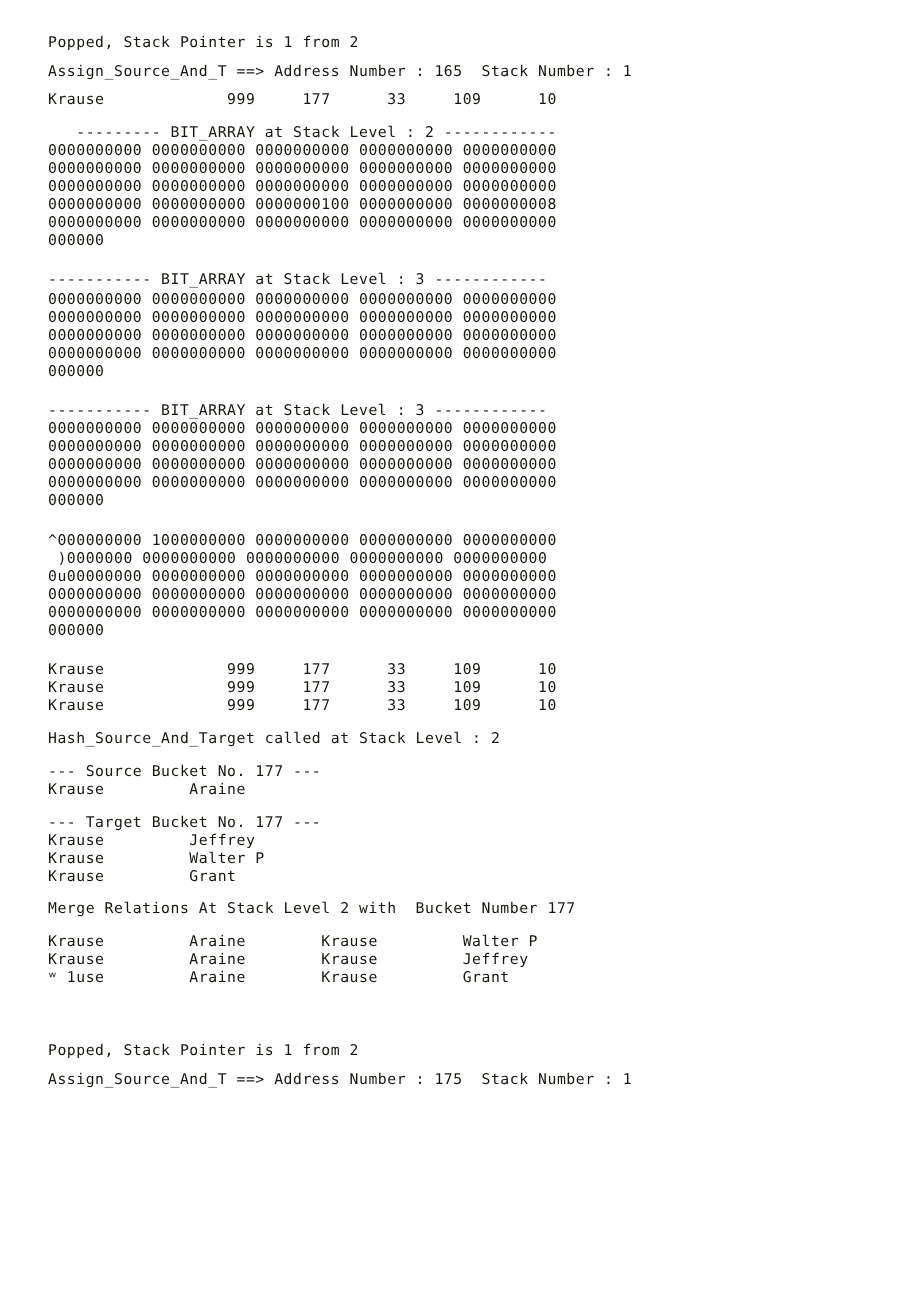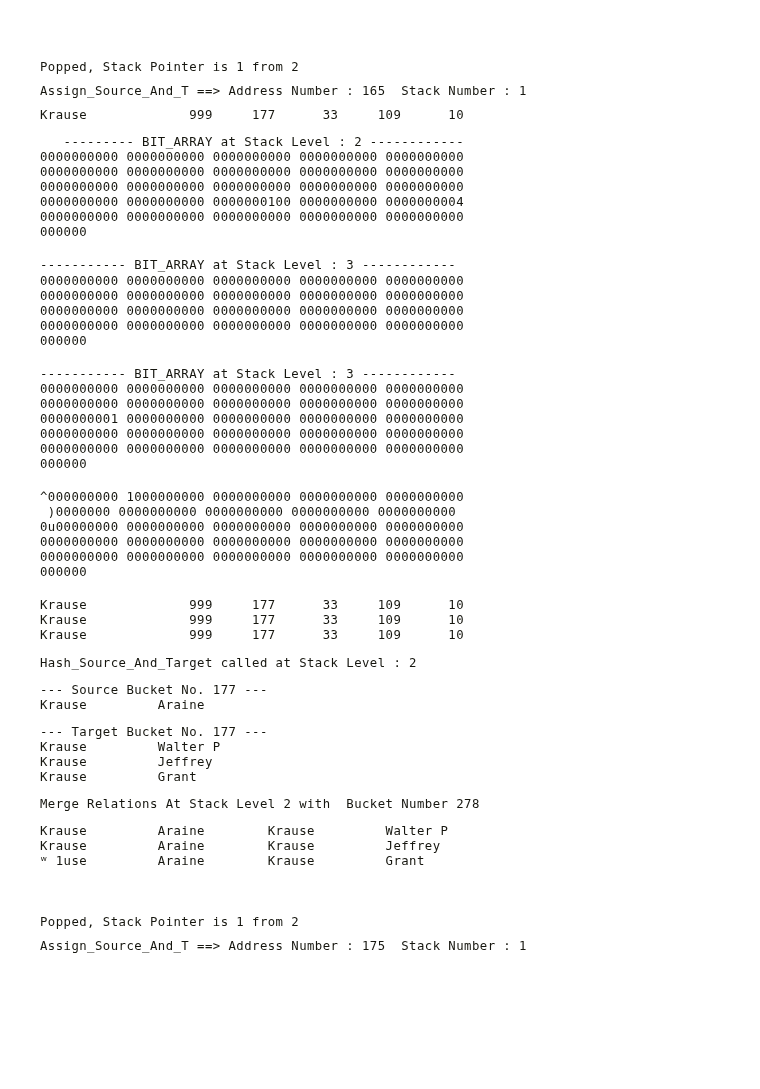--- a/index.html
+++ b/index.html
@@ -13,21 +13,20 @@
     font-family: "DejaVu Sans Mono", "Liberation Mono", monospace;
     color: #141414;
     overflow: hidden;
   }
   #page {
     position: relative;
     width: 760px;
     height: 923px;
     box-sizing: border-box;
     padding: 28px 0 0 40px;
-    margin-top: 32px;
   }
   .line {
     font-family: "DejaVu Sans Mono", "Liberation Mono", monospace;
     font-size: 12.3px;
     line-height: 15.05px;
     letter-spacing: 0.45px;
     white-space: pre;
     color: #16160f;
   }
   .line.bits {
@@ -56,41 +55,40 @@
   <div>
     <div class="line">Krause             999     177      33     109      10</div>
   </div>
   <div class="gapB"></div>
 
   <div>
     <div class="line">   --------- BIT_ARRAY at Stack Level : 2 ------------</div>
     <div class="line bits">0000000000 0000000000 0000000000 0000000000 0000000000</div>
     <div class="line bits">0000000000 0000000000 0000000000 0000000000 0000000000</div>
     <div class="line bits">0000000000 0000000000 0000000000 0000000000 0000000000</div>
-    <div class="line bits">0000000000 0000000000 0000000100 0000000000 0000000004</div>
+    <div class="line bits">0000000000 0000000000 0000000100 0000000000 0000000008</div>
     <div class="line bits">0000000000 0000000000 0000000000 0000000000 0000000000</div>
     <div class="line bits">000000</div>
   </div>
   <div class="gapC"></div>
 
   <div>
     <div class="line">----------- BIT_ARRAY at Stack Level : 3 ------------</div>
     <div class="line bits">0000000000 0000000000 0000000000 0000000000 0000000000</div>
     <div class="line bits">0000000000 0000000000 0000000000 0000000000 0000000000</div>
     <div class="line bits">0000000000 0000000000 0000000000 0000000000 0000000000</div>
     <div class="line bits">0000000000 0000000000 0000000000 0000000000 0000000000</div>
     <div class="line bits">000000</div>
   </div>
   <div class="gapC"></div>
 
   <div>
     <div class="line">----------- BIT_ARRAY at Stack Level : 3 ------------</div>
     <div class="line bits">0000000000 0000000000 0000000000 0000000000 0000000000</div>
     <div class="line bits">0000000000 0000000000 0000000000 0000000000 0000000000</div>
-    <div class="line bits">0000000001 0000000000 0000000000 0000000000 0000000000</div>
     <div class="line bits">0000000000 0000000000 0000000000 0000000000 0000000000</div>
     <div class="line bits">0000000000 0000000000 0000000000 0000000000 0000000000</div>
     <div class="line bits">000000</div>
   </div>
   <div class="gapC"></div>
 
   <div>
     <div class="line bits">^000000000 1000000000 0000000000 0000000000 0000000000</div>
     <div class="line bits"> )0000000 0000000000 0000000000 0000000000 0000000000</div>
     <div class="line bits">0u00000000 0000000000 0000000000 0000000000 0000000000</div>
@@ -113,28 +111,28 @@
   <div class="gapB"></div>
 
   <div>
     <div class="line">--- Source Bucket No. 177 ---</div>
     <div class="line">Krause         Araine</div>
   </div>
   <div class="gapB"></div>
 
   <div>
     <div class="line">--- Target Bucket No. 177 ---</div>
+    <div class="line">Krause         Jeffrey</div>
     <div class="line">Krause         Walter P</div>
-    <div class="line">Krause         Jeffrey</div>
     <div class="line">Krause         Grant</div>
   </div>
   <div class="gapB"></div>
 
   <div>
-    <div class="line">Merge Relations At Stack Level 2 with  Bucket Number 278</div>
+    <div class="line">Merge Relations At Stack Level 2 with  Bucket Number 177</div>
   </div>
   <div class="gapB"></div>
 
   <div>
     <div class="line">Krause         Araine        Krause         Walter P</div>
     <div class="line">Krause         Araine        Krause         Jeffrey</div>
     <div class="line">ʷ 1use         Araine        Krause         Grant</div>
   </div>
   <div class="gapD"></div>
   <div class="gapC"></div>

